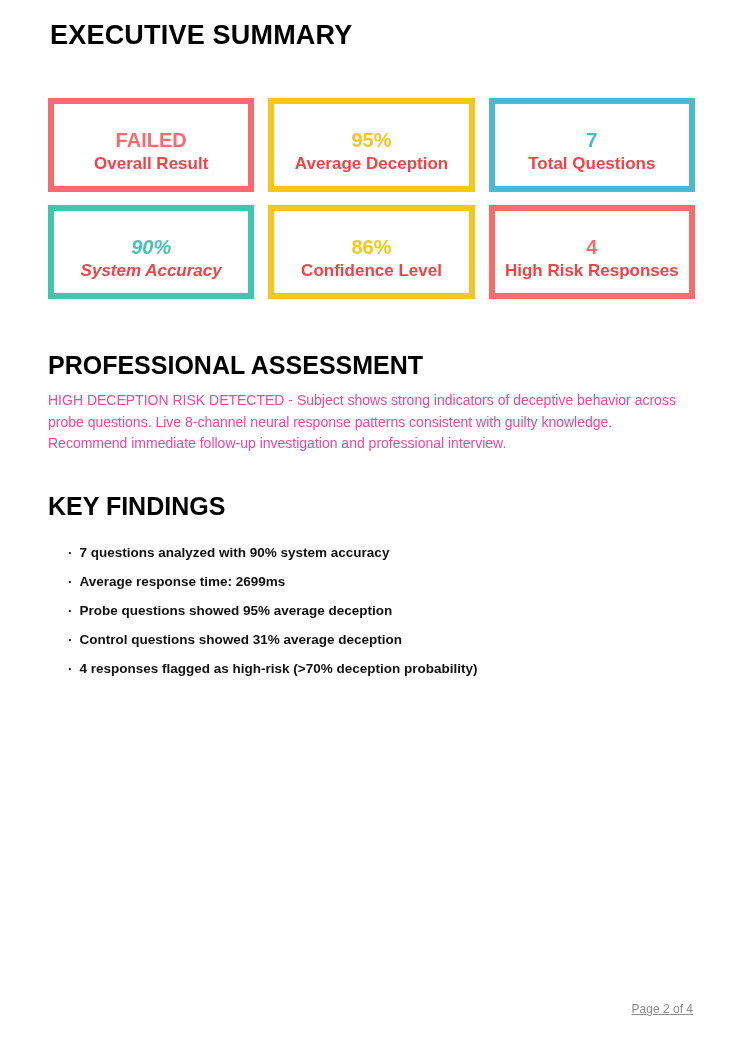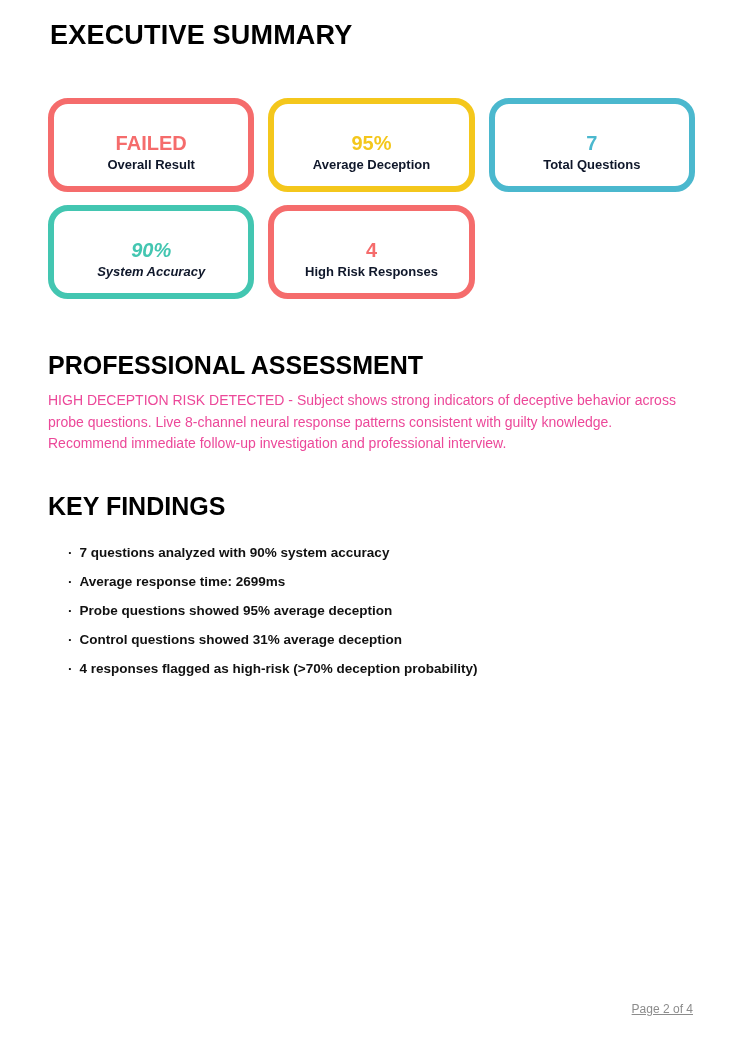--- a/index.html
+++ b/index.html
@@ -1,15 +1,15 @@
 <!DOCTYPE html>
 <html><head>
 <meta charset="utf-8">
 <style>
-  * { margin: 0; padding: 0; box-sizing: border-box; border-radius: 20px; }
+  * { margin: 0; padding: 0; box-sizing: border-box; }
   html, body { background: #ffffff; }
   .page {
     position: relative;
     width: 743px;
     height: 1044px;
     background: #ffffff;
     font-family: "Liberation Sans", sans-serif;
     color: #111111;
     overflow: hidden;
   }
@@ -42,23 +42,23 @@
     justify-content: center;
     padding-top: 14px;
   }
   .card-value {
     font-size: 20px;
     font-weight: 700;
     line-height: 1;
   }
   .card-label {
     margin-top: 4px;
-    font-size: 13px;
+    font-size: 17px;
     font-weight: 700;
-    color: #0f172a;
+    color: #ef4444;
   }
 
   .section-heading {
     font-size: 25px;
     font-weight: 700;
     color: #000000;
   }
   .assessment-section { margin-top: 52px; }
   .assessment-body {
     margin-top: 10px;
@@ -122,20 +122,24 @@
       <div class="card" style="border-color: rgb(75, 184, 206);">
         <div class="card-value" style="color: rgb(75, 184, 206);">7</div>
         <div class="card-label">Total Questions</div>
       </div>
 
       <div class="card" style="border-color: rgb(67, 198, 177); font-style: italic;">
         <div class="card-value" style="color: rgb(67, 198, 177);">90%</div>
         <div class="card-label">System Accuracy</div>
       </div>
 
+      <div class="card" style="border-color: rgb(244, 199, 28);">
+        <div class="card-value" style="color: rgb(244, 199, 28);">86%</div>
+        <div class="card-label">Confidence Level</div>
+      </div>
 
       <div class="card" style="border-color: rgb(245, 108, 108);">
         <div class="card-value" style="color: rgb(245, 108, 108);">4</div>
         <div class="card-label">High Risk Responses</div>
       </div>
 
     </div>
 
     <div class="assessment-section">
       <h2 class="section-heading">PROFESSIONAL ASSESSMENT</h2>

